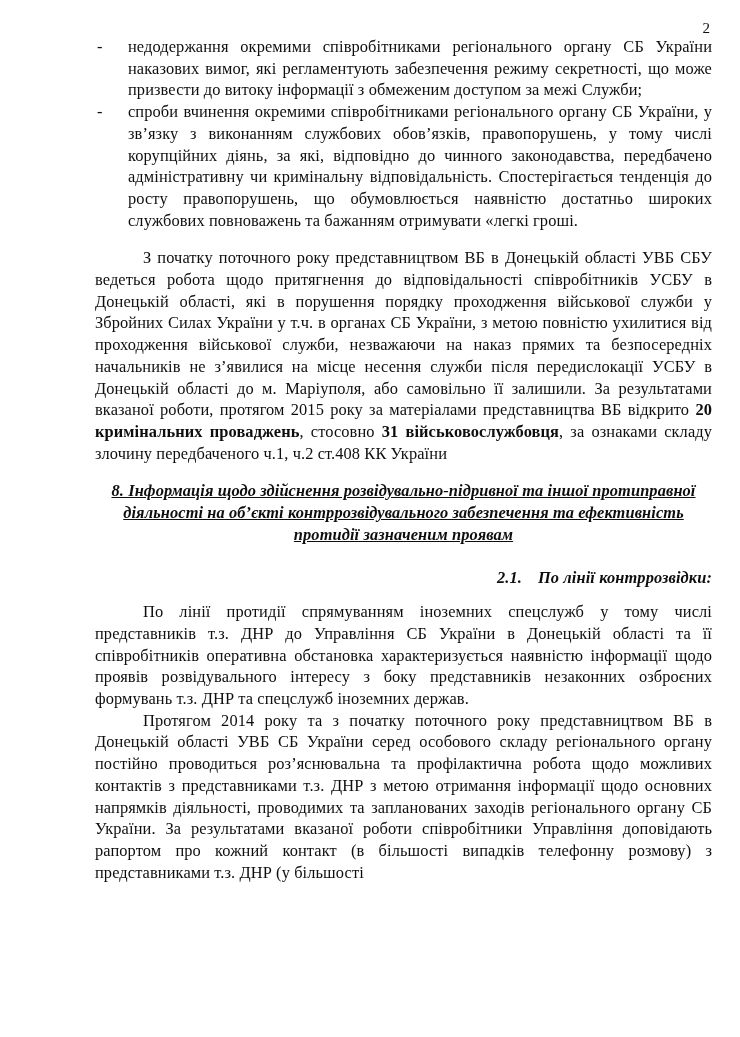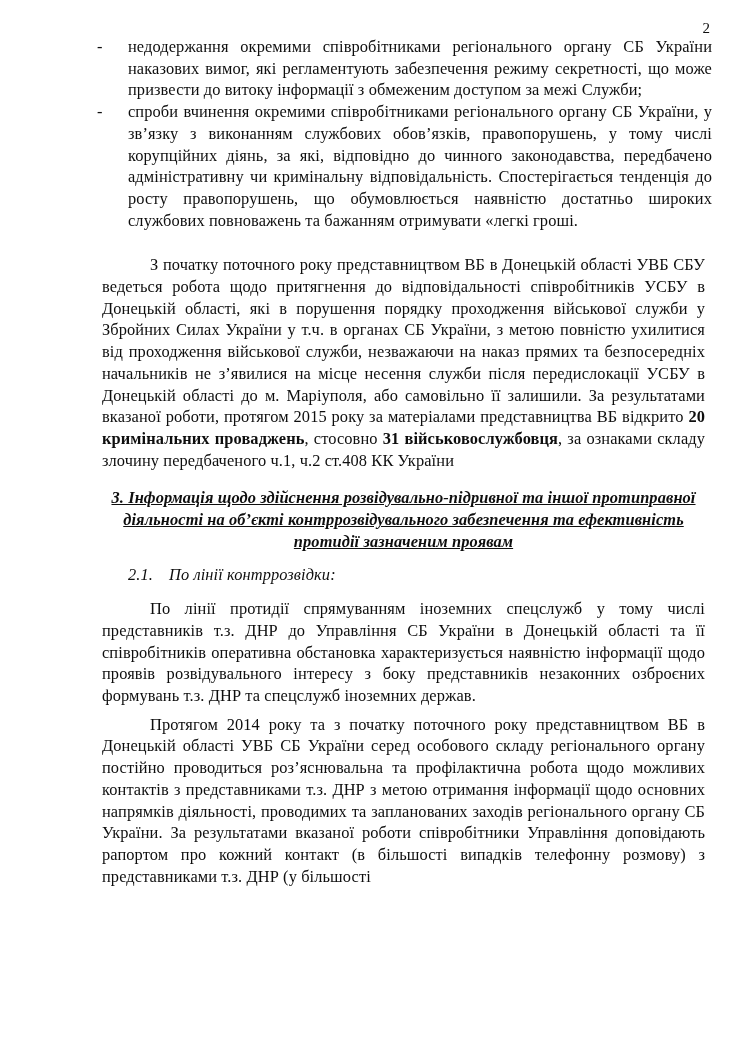--- a/index.html
+++ b/index.html
@@ -41,38 +41,38 @@
     position: relative;
     padding-left: 33px;
     margin: 0;
   }
   .bullet .marker {
     position: absolute;
     left: 2px;
     top: 0;
   }
   p.body-para {
-    margin: 7px;
+    margin: 0;
     text-indent: 48px;
   }
   .spacer-lg { height: 16px; }
   .section-heading {
     margin: 16px 14px 12px 14px;
     font-weight: bold;
     font-style: italic;
     text-decoration: underline;
     text-align: center;
     text-indent: 0;
   }
   .subsection-heading {
-    margin: 12px 0 12px 0;
+    margin: 22px 0 12px 0;
     padding-left: 33px;
-    font-weight: normal;
+    font-weight: bold;
     font-style: italic;
-    text-align: left;
+    text-align: right;
   }
   .subsection-heading .sub-num {
     margin-right: 16px;
   }
   .bold-inline {
     font-weight: bold;
   }
 </style>
 </head>
 <body>
@@ -91,21 +91,21 @@
     <div class="bullet">
       <span class="marker">-</span>
       <span>спроби вчинення окремими співробітниками регіонального органу СБ України, у зв’язку з виконанням службових обов’язків, правопорушень, у тому числі корупційних діянь, за які, відповідно до чинного законодавства, передбачено адміністративну чи кримінальну відповідальність. Спостерігається тенденція до росту правопорушень, що обумовлюється наявністю достатньо широких службових повноважень та бажанням отримувати «легкі гроші.</span>
     </div>
 
     <div class="spacer-lg"></div>
 
     <p class="body-para"><span>З початку поточного року представництвом ВБ в Донецькій області УВБ СБУ ведеться робота щодо притягнення до відповідальності співробітників УСБУ в Донецькій області, які в порушення порядку проходження військової служби у Збройних Силах України у т.ч. в органах СБ України, з метою повністю ухилитися від проходження військової служби, незважаючи на наказ прямих та безпосередніх начальників не з’явилися на місце несення служби після передислокації УСБУ в Донецькій області до м. Маріуполя, або самовільно її залишили. За результатами вказаної роботи, протягом 2015 року за матеріалами представництва ВБ відкрито </span><span class="bold-inline">20 кримінальних проваджень</span><span>, стосовно </span><span class="bold-inline">31 військовослужбовця</span><span>, за ознаками складу злочину передбаченого ч.1, ч.2 ст.408 КК України</span></p>
 
 
-    <p class="section-heading">3. Інформація щодо здійснення розвідувально-підривної та іншої протиправної діяльності на об’єкті контррозвідувального забезпечення та ефективність протидії зазначеним проявам</p>
+    <p class="section-heading">8. Інформація щодо здійснення розвідувально-підривної та іншої протиправної діяльності на об’єкті контррозвідувального забезпечення та ефективність протидії зазначеним проявам</p>
 
     <p class="subsection-heading"><span class="sub-num">2.1.</span><span>По лінії контррозвідки:</span></p>
 
     <p class="body-para">По лінії протидії спрямуванням іноземних спецслужб у тому числі представників т.з. ДНР до Управління СБ України в Донецькій області та її співробітників оперативна обстановка характеризується наявністю інформації щодо проявів розвідувального інтересу з боку представників незаконних озброєних формувань т.з. ДНР та спецслужб іноземних держав.</p>
 
     <p class="body-para">Протягом 2014 року та з початку поточного року представництвом ВБ в Донецькій області УВБ СБ України серед особового складу регіонального органу постійно проводиться роз’яснювальна та профілактична робота щодо можливих контактів з представниками т.з. ДНР з метою отримання інформації щодо основних напрямків діяльності, проводимих та запланованих заходів регіонального органу СБ України. За результатами вказаної роботи співробітники Управління доповідають рапортом про кожний контакт (в більшості випадків телефонну розмову) з представниками т.з. ДНР (у більшості</p>
 
   </div>
 </div>
 

